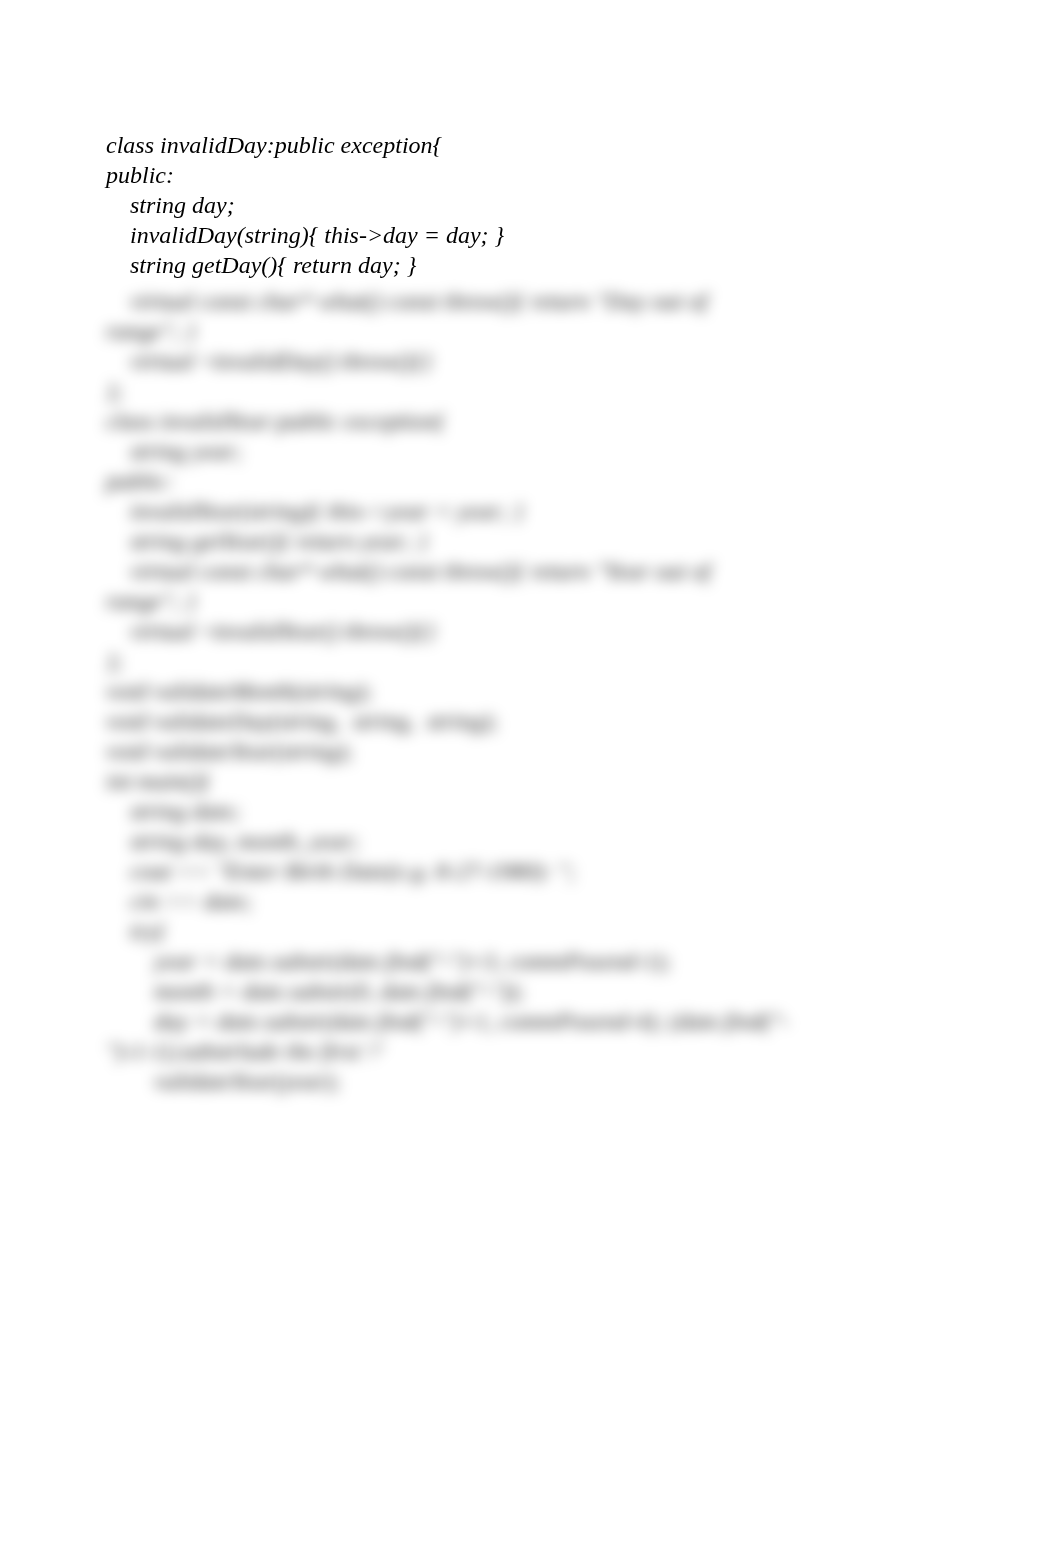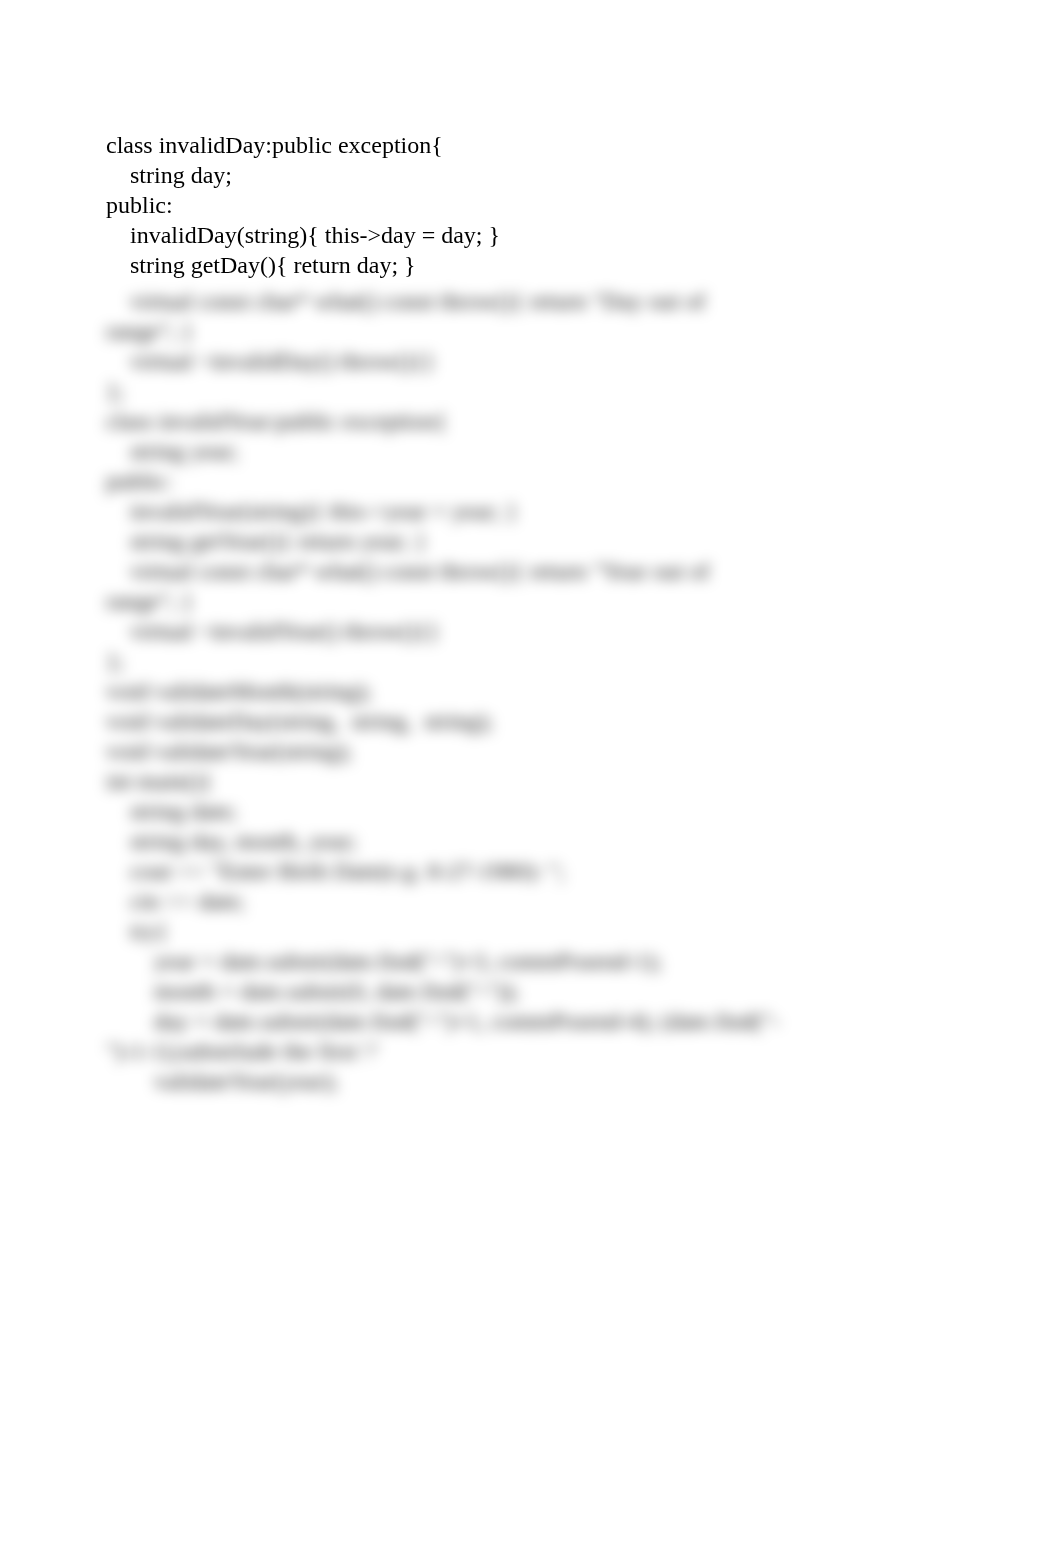--- a/index.html
+++ b/index.html
@@ -1,18 +1,19 @@
 <!DOCTYPE html>
 <html><head>
   <meta charset="utf-8">
   <style>
     * {
       margin: 0;
       padding: 0;
       box-sizing: border-box;
+      font-style: italic;
     }
     body {
       width: 1062px;
       height: 1561px;
       background: #ffffff;
       font-family: "Times New Roman", Times, serif;
       font-size: 24px;
       color: #000000;
       padding: 130px 106px 0 106px;
       line-height: 1.25;
@@ -33,22 +34,22 @@
     }
     .blurred-block .code-line {
       opacity: 0.9;
     }
   </style>
 </head>
 <body>
 
 <div class="clear-block">
   <div class="code-line">class invalidDay:public exception{</div>
+  <div class="code-line">public:</div>
   <div class="code-line">    string day;</div>
-  <div class="code-line">public:</div>
   <div class="code-line">    invalidDay(string){ this-&gt;day = day; }</div>
   <div class="code-line">    string getDay(){ return day; }</div>
 </div>
 
 <div class="blurred-block">
   <div class="code-line">    virtual const char* what() const throw(){ return "Day out of</div>
   <div class="code-line">range"; }</div>
   <div class="code-line">    virtual ~invalidDay() throw(){}</div>
   <div class="code-line">};</div>
   <div class="code-line"></div>

